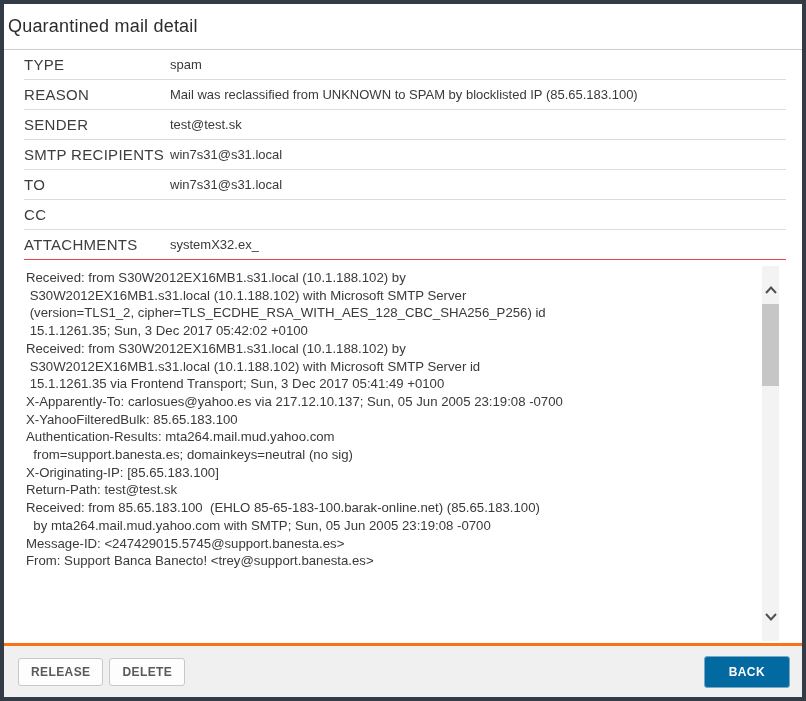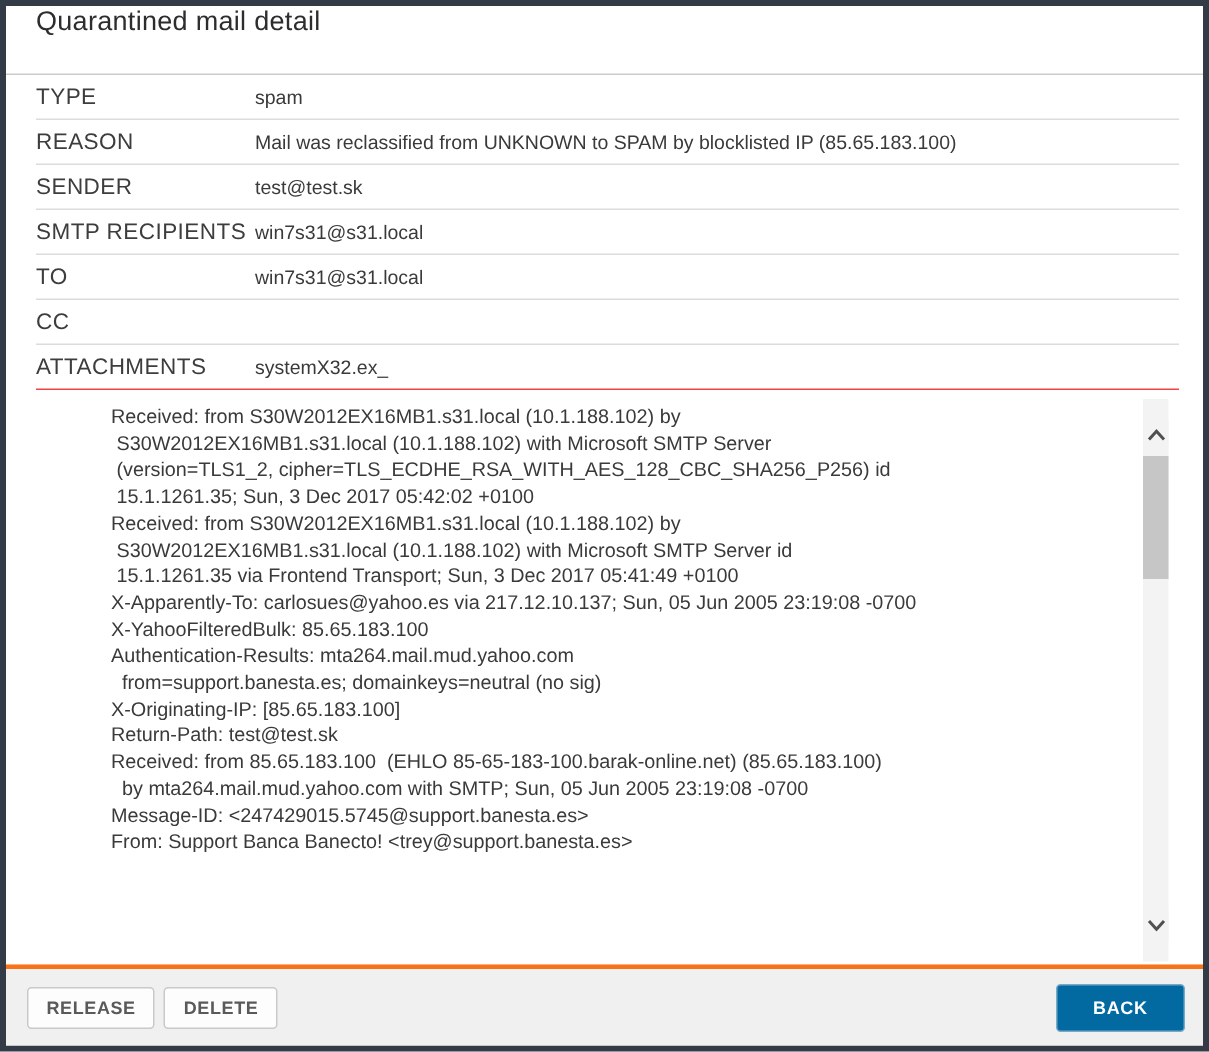--- a/index.html
+++ b/index.html
@@ -13,22 +13,22 @@
     width: 806px; height: 701px;
     background: #ffffff;
     border: 4px solid #333b46;
     display: flex;
     flex-direction: column;
     position: relative;
   }
   .title-bar {
     height: 46px;
     display: flex;
-    align-items: flex-start;
-    padding-left: 20px;
+    align-items: center;
+    padding-left: 4px;
     border-bottom: 1px solid #cccccc;
     flex: 0 0 auto;
   }
   .title-bar .title {
     font-size: 18px;
     color: #2d2d2d;
     letter-spacing: 0.2px;
   }
   .fields { flex: 0 0 auto; }
   .field-row {
@@ -59,21 +59,20 @@
   }
   .headers-text {
     position: absolute;
     left: 0; top: 0; right: 21px; bottom: 0;
     padding: 9px 4px 6px 22px;
     font-size: 13.2px;
     line-height: 17.7px;
     color: #3a3a3a;
     white-space: pre;
     overflow: hidden;
-    margin-left: 48px;
   }
   .scrollbar {
     position: absolute;
     top: 6px; right: 23px; bottom: 2px;
     width: 17px;
     background: #f3f3f3;
   }
   .sb-btn {
     position: absolute;
     left: 0; width: 17px; height: 20px;

